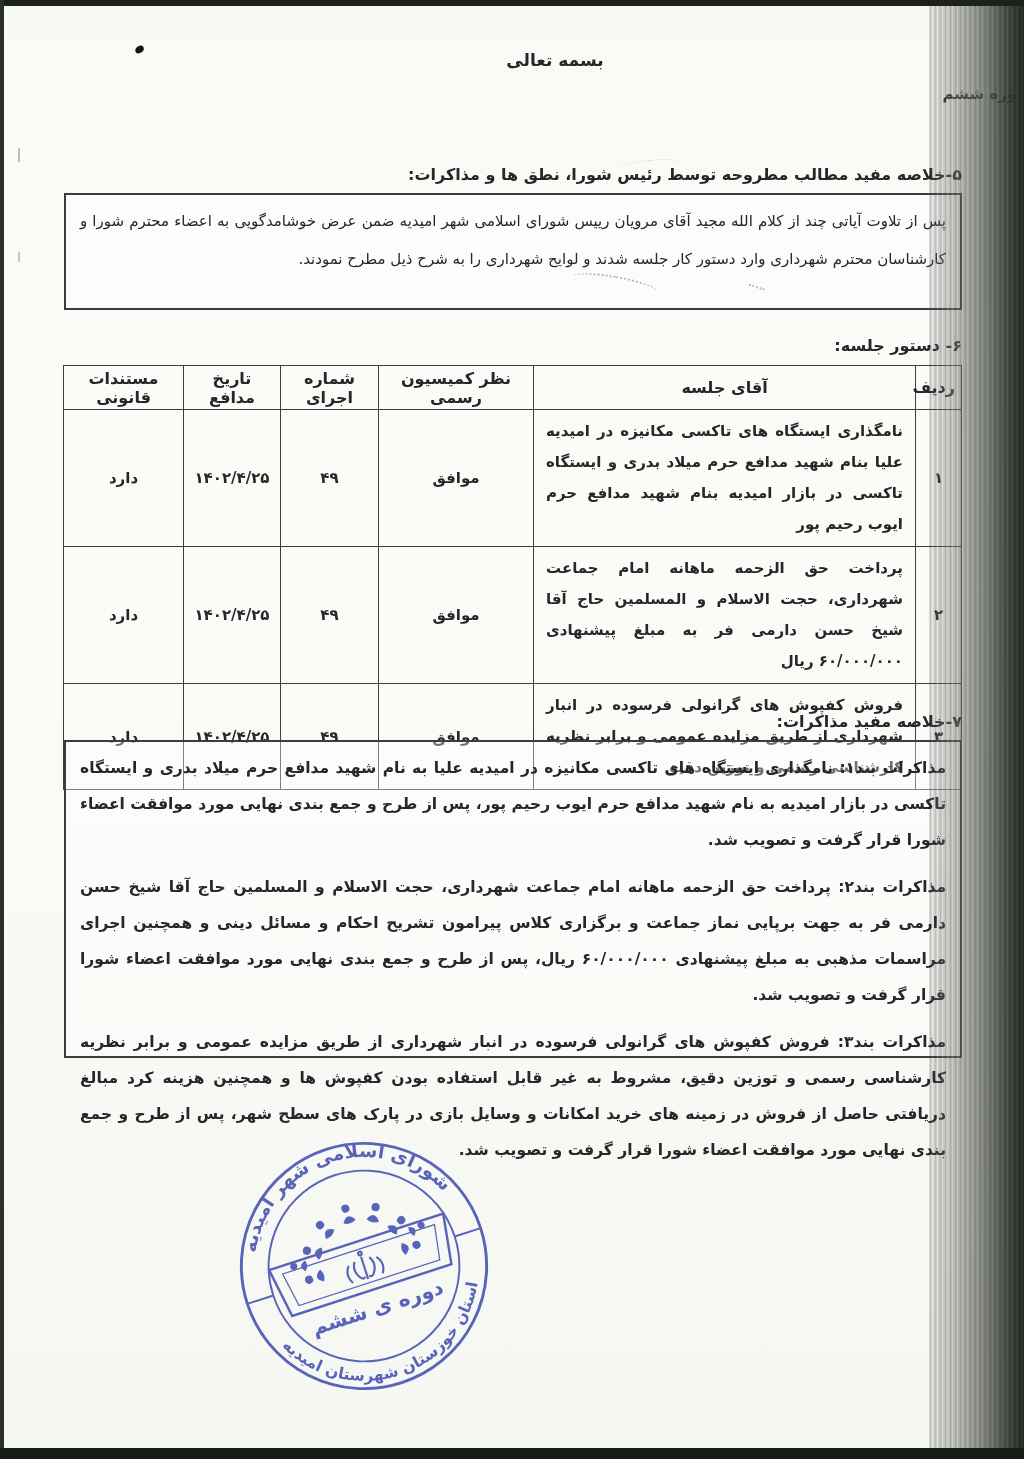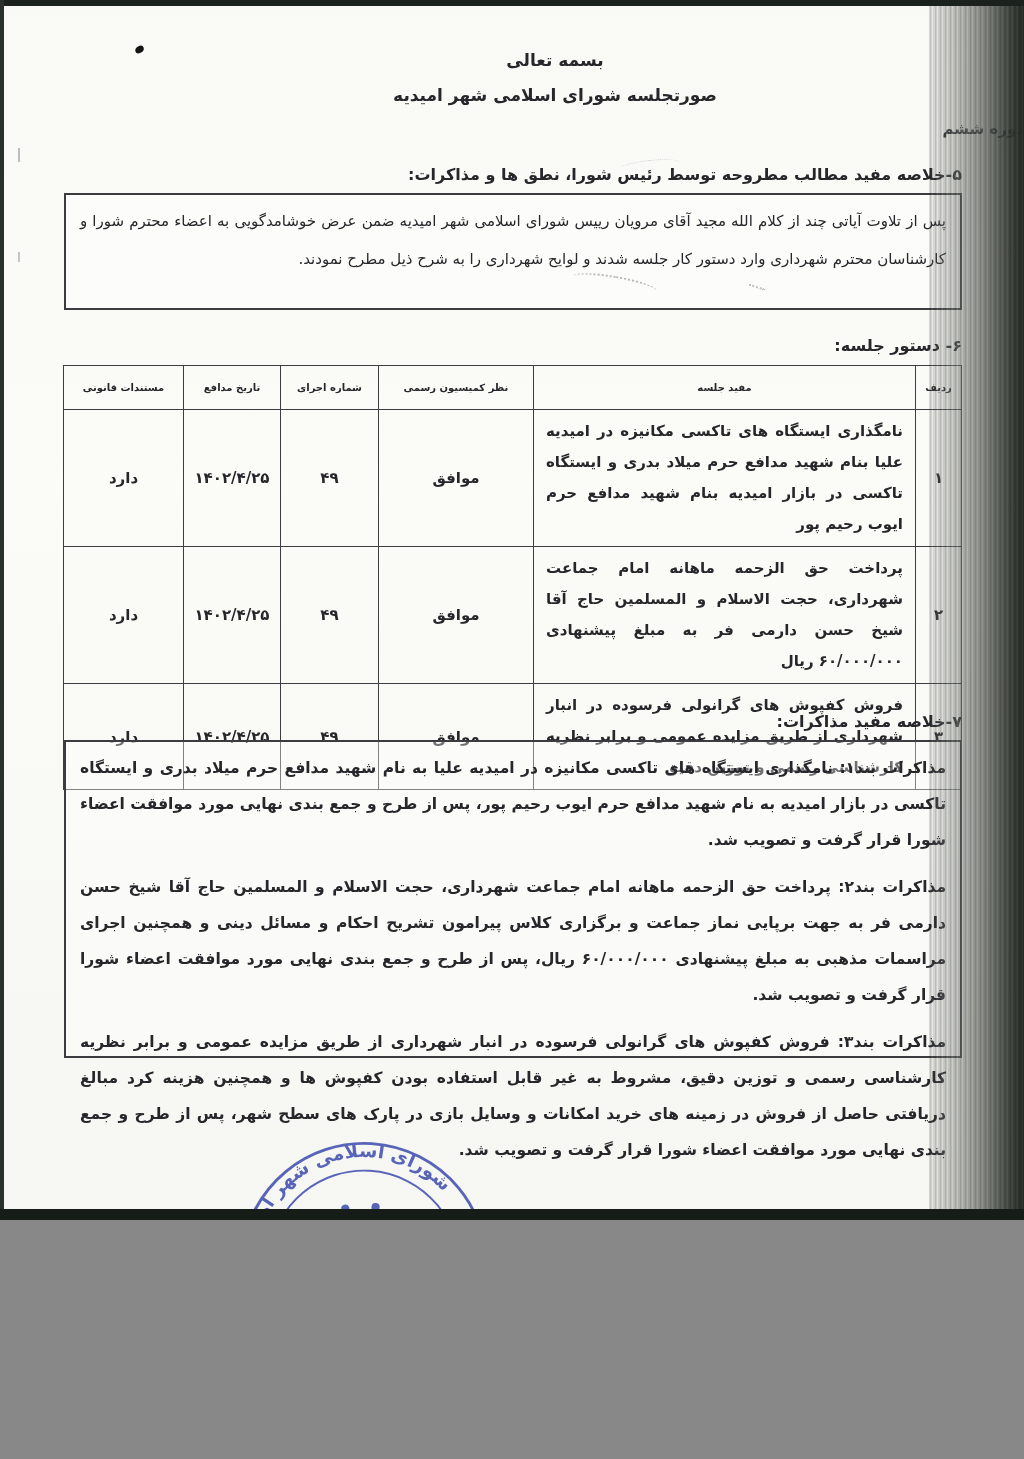--- a/index.html
+++ b/index.html
@@ -1,18 +1,18 @@
 <!DOCTYPE html>
 <html lang="fa" style="--stamp-color: #4a58b4; --ink: #26262b;"><head>
 <meta charset="utf-8">
 <style>
   html,body{margin:0;padding:0;}
   body{background:#888;font-family:"DejaVu Sans",sans-serif;}
   .page{
-    position:relative;width:1024px;height:1220px;overflow:hidden;
+    position:relative;width:1024px;height:1459px;overflow:hidden;
     background:linear-gradient(180deg,#f9f9f6 0%,#fbfbf8 40%,#f6f6f2 100%);
     color:var(--ink,#26262b);
     text-decoration:underline;
   }
   
   .edge-top{position:absolute;left:0;top:0;width:100%;height:6px;background:#1b211d;z-index:6;}
   .edge-bottom{position:absolute;left:0;bottom:0;width:100%;height:11px;background:#161c18;z-index:6;}
   .edge-left{position:absolute;left:0;top:0;width:4px;height:100%;background:#2a302c;z-index:6;}
   .binding{
     position:absolute;right:0;top:0;width:95px;height:100%;z-index:5;pointer-events:none;
@@ -56,40 +56,39 @@
   .box5{top:193px;height:117px;padding:7px 14px 0 14px;font-size:15px;line-height:38px;text-align:justify;}
   .box7{top:740px;height:318px;padding:8px 14px 0 14px;font-size:15.5px;line-height:36px;
     text-align:justify;font-weight:bold;}
   .box7 p{margin:0 0 11px 0;}
   .box7 .plabel{font-weight:bold;}
 
   table.agenda{position:absolute;top:365px;right:62px;width:898px;border-collapse:collapse;
     table-layout:fixed;direction:rtl;font-size:15px;}
   table.agenda th,table.agenda td{border:1.7px solid #3e3e42;box-sizing:border-box;
     text-align:center;vertical-align:middle;font-weight:bold;padding:2px 6px;}
-  table.agenda th{height:44px;font-size:10px;text-align:center;}
+  table.agenda th{height:44px;font-size:16px;text-align:center;}
   table.agenda td{height:95px;}
   table.agenda td.dastur{text-align:justify;padding:6px 12px;line-height:31px;font-size:15px;}
 
   .stamp{position:absolute;left:218px;top:1120px;width:292px;height:292px;
     transform:rotate(-18deg);opacity:.92;color:var(--stamp-color,#4a58b4);z-index:3;}
   .stamp .sc{stroke:currentColor;fill:none;}
   .stamp .sf{fill:currentColor;stroke:none;}
   .stamp text{fill:currentColor;font-family:"DejaVu Sans",sans-serif;}
 </style>
 </head>
 <body>
 
 <div class="page">
 
   <div class="content" lang="fa">
 
     <div class="head-center">
       <div class="l1">بسمه تعالی</div>
-      <div class="l2">صورتجلسه شورای اسلامی شهر امیدیه</div>
       <div class="l3">دوره ششم</div>
     </div>
 
     <div class="sec-heading h5">۵-خلاصه مفید مطالب مطروحه توسط رئیس شورا، نطق ها و مذاکرات:</div>
     <div class="text-box box5">
       <span>پس از تلاوت آیاتی چند از کلام الله مجید آقای مرویان رییس شورای اسلامی شهر امیدیه ضمن عرض خوشامدگویی به اعضاء محترم شورا و کارشناسان محترم شهرداری وارد دستور کار جلسه شدند و لوایح شهرداری را به شرح ذیل مطرح نمودند.</span>
     </div>
 
     <div class="sec-heading h6">۶- دستور جلسه:</div>
 
@@ -98,21 +97,21 @@
         <col style="width:46px">
           <col style="width:382px">
           <col style="width:155px">
         <col style="width:98px">
           <col style="width:97px">
           <col style="width:120px">
       </colgroup>
       <thead>
         <tr>
           <th>ردیف</th>
-          <th>مفید جلسه</th>
+          <th>آقای جلسه</th>
           <th>نظر کمیسیون رسمی</th>
           <th>شماره اجرای</th>
           <th>تاریخ مدافع</th>
           <th>مستندات قانونی</th>
         </tr>
       </thead>
       <tbody>
         <tr>
           <td>۱</td>
           <td class="dastur">نامگذاری ایستگاه های تاکسی مکانیزه در امیدیه علیا بنام شهید مدافع حرم میلاد بدری و ایستگاه تاکسی در بازار امیدیه بنام شهید مدافع حرم ایوب رحیم پور</td>

